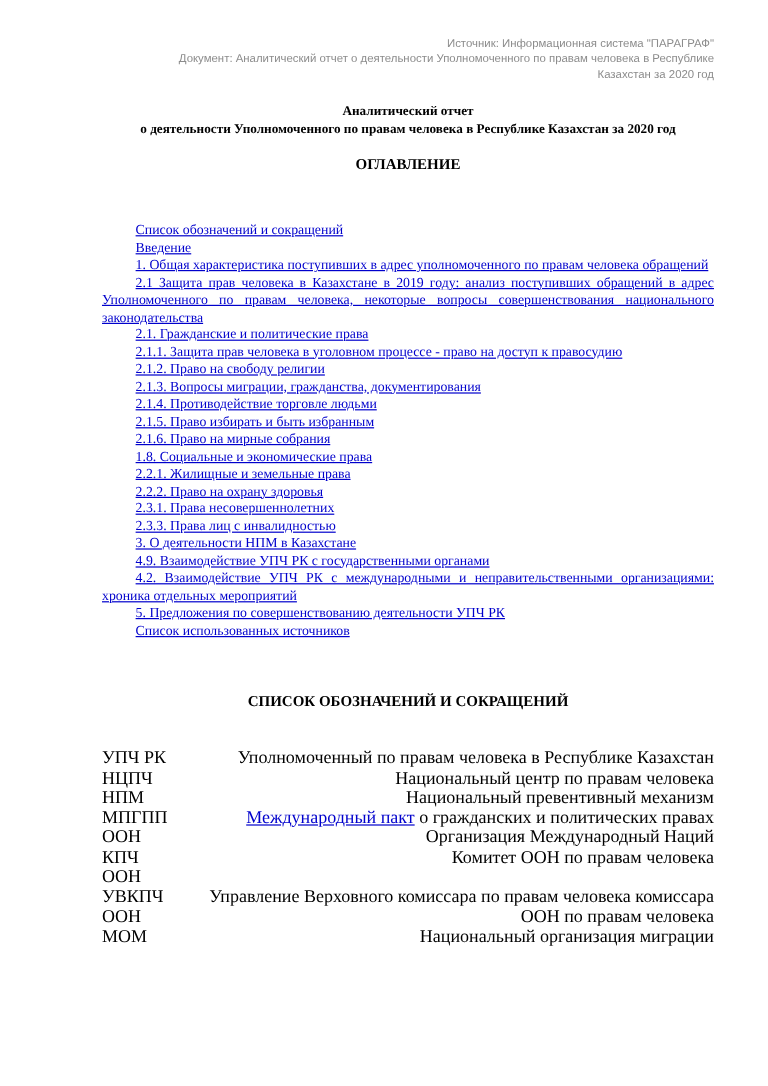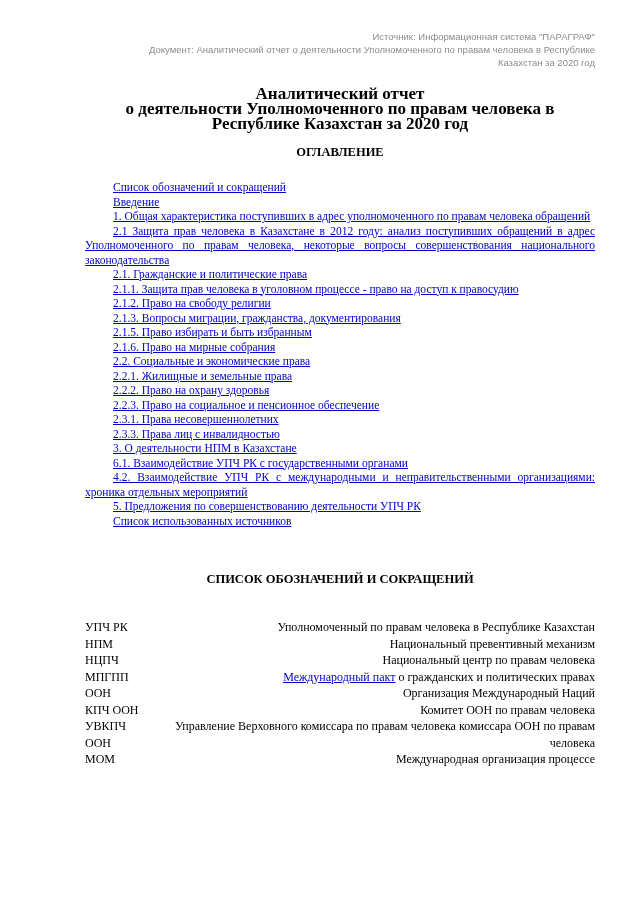--- a/index.html
+++ b/index.html
@@ -27,32 +27,32 @@
     text-align: right;
     font-family: "Liberation Sans", "DejaVu Sans", sans-serif;
     font-size: 9.5px;
     line-height: 13px;
     color: #8c8c8c;
   }
   .meta-line { margin: 0; }
   
   .doc-title {
     margin: 17px 0 0 0;
-    font-size: 17px;
+    font-size: 11px;
     font-weight: bold;
     text-align: center;
     line-height: 15px;
   }
   .title-line { display: block; }
   .section-heading {
     font-size: 12.5px;
     font-weight: bold;
     text-align: center;
     line-height: 15px;
-    margin: 14px 0 20px 0;
+    margin: 14px 0 40px 0;
   }
   .abbrev-heading {
     margin: 44px 0 32px 0;
   }
   
   .toc { margin: 0; }
   .toc-item {
     margin: 0;
     font-size: 11.5px;
     line-height: 14.5px;
@@ -61,21 +61,21 @@
   }
   .doc-link {
     color: #0000CC;
     text-decoration: underline;
     cursor: pointer;
   }
   
   .abbrev-table {
     border-collapse: collapse;
     width: 100%;
-    font-size: 12px;
+    font-size: 15px;
     line-height: 16.5px;
   }
   .abbrev-table td {
     padding: 0;
     vertical-align: top;
   }
   .abbr-cell {
     width: 82px;
     padding-right: 22px !important;
     box-sizing: border-box;
@@ -97,72 +97,72 @@
     <span class="title-line">Аналитический отчет</span>
     <span class="title-line">о деятельности Уполномоченного по правам человека в Республике Казахстан за 2020 год</span>
   </h1>
 
   <h2 class="section-heading">ОГЛАВЛЕНИЕ</h2>
 
   <div class="toc">
     <p class="toc-item"><a href="#" class="doc-link">Список обозначений и сокращений</a></p>
     <p class="toc-item"><a href="#" class="doc-link">Введение</a></p>
     <p class="toc-item"><a href="#" class="doc-link">1. Общая характеристика поступивших в адрес уполномоченного по правам человека обращений</a></p>
-    <p class="toc-item"><a href="#" class="doc-link">2.1 Защита прав человека в Казахстане в 2012 году: анализ поступивших обращений в адрес Уполномоченного по правам человека, некоторые вопросы совершенствования национального законодательства</a></p>
+    <p class="toc-item"><a href="#" class="doc-link">2.1 Защита прав человека в Казахстане в 2019 году: анализ поступивших обращений в адрес Уполномоченного по правам человека, некоторые вопросы совершенствования национального законодательства</a></p>
     <p class="toc-item"><a href="#" class="doc-link">2.1. Гражданские и политические права</a></p>
     <p class="toc-item"><a href="#" class="doc-link">2.1.1. Защита прав человека в уголовном процессе - право на доступ к правосудию</a></p>
     <p class="toc-item"><a href="#" class="doc-link">2.1.2. Право на свободу религии</a></p>
     <p class="toc-item"><a href="#" class="doc-link">2.1.3. Вопросы миграции, гражданства, документирования</a></p>
+    <p class="toc-item"><a href="#" class="doc-link">2.1.4. Противодействие торговле людьми</a></p>
     <p class="toc-item"><a href="#" class="doc-link">2.1.5. Право избирать и быть избранным</a></p>
     <p class="toc-item"><a href="#" class="doc-link">2.1.6. Право на мирные собрания</a></p>
-    <p class="toc-item"><a href="#" class="doc-link">2.2. Социальные и экономические права</a></p>
+    <p class="toc-item"><a href="#" class="doc-link">1.8. Социальные и экономические права</a></p>
     <p class="toc-item"><a href="#" class="doc-link">2.2.1. Жилищные и земельные права</a></p>
     <p class="toc-item"><a href="#" class="doc-link">2.2.2. Право на охрану здоровья</a></p>
-    <p class="toc-item"><a href="#" class="doc-link">2.2.3. Право на социальное и пенсионное обеспечение</a></p>
     <p class="toc-item"><a href="#" class="doc-link">2.3.1. Права несовершеннолетних</a></p>
     <p class="toc-item"><a href="#" class="doc-link">2.3.3. Права лиц с инвалидностью</a></p>
     <p class="toc-item"><a href="#" class="doc-link">3. О деятельности НПМ в Казахстане</a></p>
-    <p class="toc-item"><a href="#" class="doc-link">6.1. Взаимодействие УПЧ РК с государственными органами</a></p>
+    <p class="toc-item"><a href="#" class="doc-link">4.9. Взаимодействие УПЧ РК с государственными органами</a></p>
     <p class="toc-item"><a href="#" class="doc-link">4.2. Взаимодействие УПЧ РК с международными и неправительственными организациями: хроника отдельных мероприятий</a></p>
     <p class="toc-item"><a href="#" class="doc-link">5. Предложения по совершенствованию деятельности УПЧ РК</a></p>
     <p class="toc-item"><a href="#" class="doc-link">Список использованных источников</a></p>
   </div>
 
   <h2 class="section-heading abbrev-heading">СПИСОК ОБОЗНАЧЕНИЙ И СОКРАЩЕНИЙ</h2>
 
   <table class="abbrev-table">
     <tbody>
       <tr>
         <td class="abbr-cell">УПЧ РК</td>
         <td class="def-cell">Уполномоченный по правам человека в Республике Казахстан</td>
       </tr>
       <tr>
+        <td class="abbr-cell">НЦПЧ</td>
+        <td class="def-cell">Национальный центр по правам человека</td>
+      </tr>
+      <tr>
         <td class="abbr-cell">НПМ</td>
         <td class="def-cell">Национальный превентивный механизм</td>
-      </tr>
-      <tr>
-        <td class="abbr-cell">НЦПЧ</td>
-        <td class="def-cell">Национальный центр по правам человека</td>
       </tr>
       <tr>
         <td class="abbr-cell">МПГПП</td>
         <td class="def-cell"><a href="#" class="doc-link">Международный пакт</a><span> о гражданских и политических правах</span></td>
       </tr>
       <tr>
         <td class="abbr-cell">ООН</td>
         <td class="def-cell">Организация Международный Наций</td>
       </tr>
       <tr>
         <td class="abbr-cell">КПЧ ООН</td>
         <td class="def-cell">Комитет ООН по правам человека</td>
       </tr>
       <tr>
         <td class="abbr-cell">УВКПЧ ООН</td>
         <td class="def-cell">Управление Верховного комиссара по правам человека комиссара ООН по правам человека</td>
       </tr>
       <tr>
         <td class="abbr-cell">МОМ</td>
-        <td class="def-cell">Международная организация процессе</td>
+        <td class="def-cell">Национальный организация миграции</td>
       </tr>
     </tbody>
   </table>
 
 </div>
 
 </body></html>

